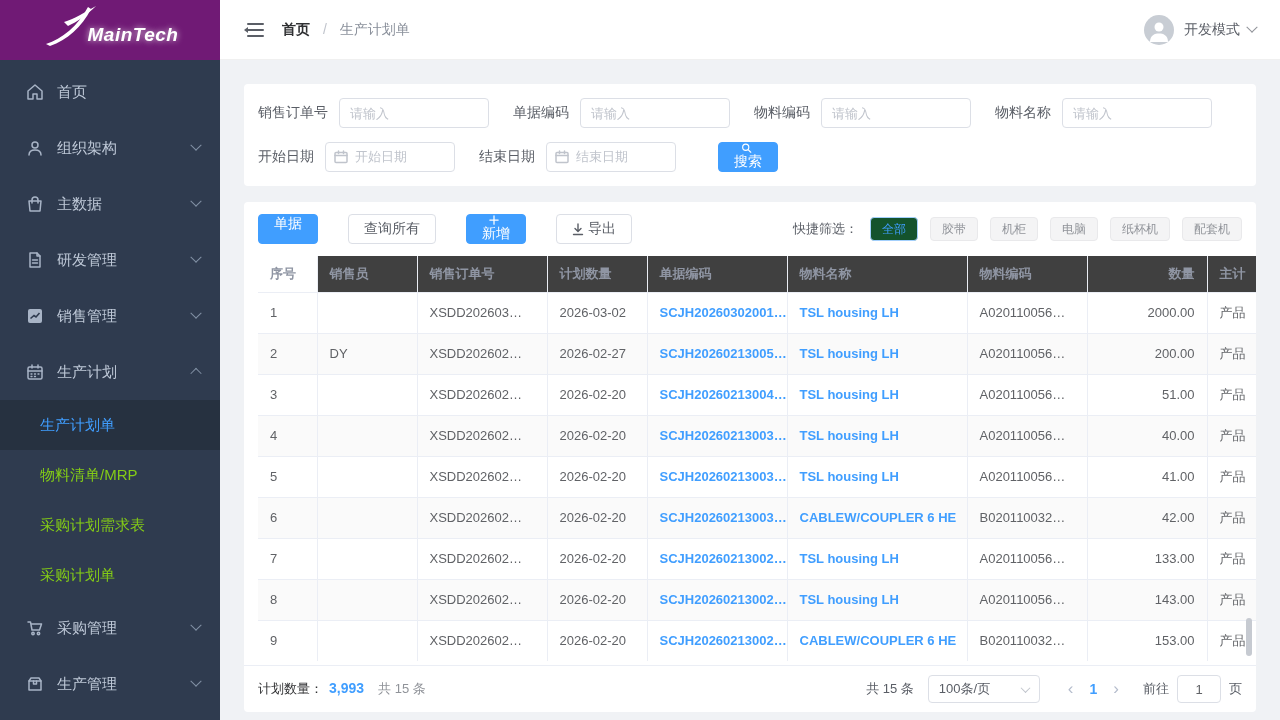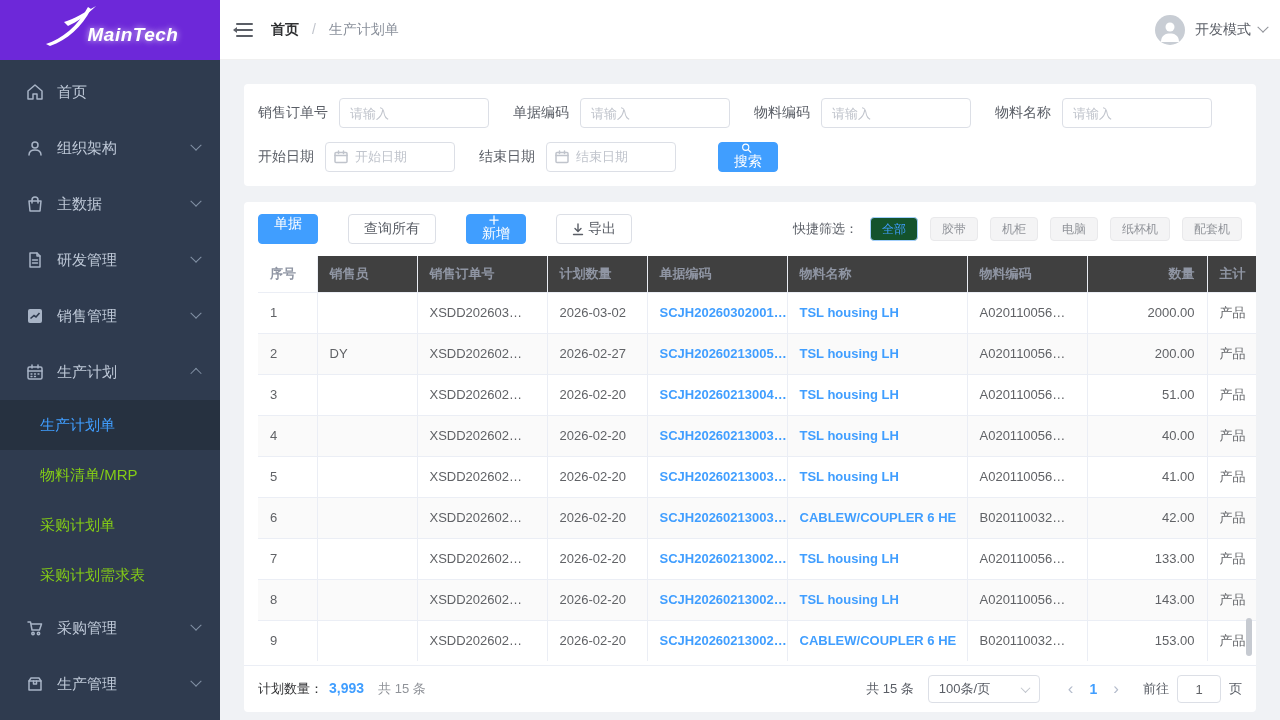--- a/index.html
+++ b/index.html
@@ -1,36 +1,36 @@
 <!DOCTYPE html>
 <html><head>
 <meta charset="utf-8">
 <style>
   * { margin:0; padding:0; box-sizing:border-box; }
   html,body { width:1280px; height:720px; overflow:hidden; }
   body { font-family:"Liberation Sans","DejaVu Sans",sans-serif; display:flex; background:#f0f2f5; font-size:14px; }
 
   
   .sidebar { width:220px; min-width:220px; height:720px; background:#2f3b4f; color:#bfc9d8; display:flex; flex-direction:column; }
-  .logo-area { height:60px; background:#6d28d9; display:flex; align-items:center; justify-content:center; }
+  .logo-area { height:60px; background:#701a75; display:flex; align-items:center; justify-content:center; }
   .logo-swoosh { margin-right:-12px; margin-top:-6px; }
   .logo-text { color:#fff; font-style:italic; font-weight:bold; font-size:19px; letter-spacing:.5px; margin-top:10px; text-shadow:0 0 6px rgba(255,255,255,.75); }
   .menu { padding-top:4px; }
   .side-item { height:56px; display:flex; align-items:center; padding:0 20px 0 26px; font-size:15px; cursor:pointer; }
   .side-item .mi { width:18px; height:18px; margin-right:13px; flex:0 0 18px; color:#a8b4c6; }
   .side-item .lbl { white-space:nowrap; }
   .chev { width:8px; height:8px; border-right:1.5px solid #8291a5; border-bottom:1.5px solid #8291a5; margin-left:auto; }
   .chev.down { transform:rotate(45deg) translate(-2px,-2px); }
   .chev.up { transform:rotate(-135deg) translate(-1px,-1px); }
   .sub-item { height:50px; display:flex; align-items:center; padding-left:40px; font-size:15px; cursor:pointer; color:#84cc16; }
   .sub-item.active { background:#263140; color:#409eff; }
 
   
   .main { flex:1; display:flex; flex-direction:column; height:720px; overflow:hidden; }
-  .topbar { height:60px; background:#fff; display:flex; align-items:center; justify-content:space-between; padding:0 13px; border-bottom:1px solid #f0f0f0; }
+  .topbar { height:60px; background:#fff; display:flex; align-items:center; justify-content:space-between; padding:0 24px; border-bottom:1px solid #f0f0f0; }
   .topbar-left { display:flex; align-items:center; }
   .fold-btn { margin-right:18px; cursor:pointer; display:flex; align-items:center; }
   .crumb-home { font-weight:bold; color:#303133; cursor:pointer; }
   .crumb-sep { color:#c0c4cc; margin:0 9px; }
   .crumb-cur { color:#8a909b; }
   .topbar-right { display:flex; align-items:center; cursor:pointer; }
   .avatar { width:30px; height:30px; border-radius:50%; background:#c8cdd4; display:flex; align-items:center; justify-content:center; margin-right:10px; overflow:hidden; }
   .user-name { color:#5a5e66; margin-right:8px; }
 
   .content { padding:24px 24px 0; flex:1; overflow:hidden; }
@@ -153,24 +153,24 @@
       <i class="chev up"></i>
     </div>
 
     <div class="sub-item active">
       <span>生产计划单</span>
     </div>
     <div class="sub-item">
       <span>物料清单/MRP</span>
     </div>
     <div class="sub-item">
+      <span>采购计划需求表</span>
+    </div>
+    <div class="sub-item">
       <span>采购计划单</span>
-    </div>
-    <div class="sub-item">
-      <span>采购计划需求表</span>
     </div>
 
     <div class="side-item">
       <svg class="mi icon-stroke" viewBox="0 0 18 18">
           <path d="M2 3 H4.5 L6 11 H13.5 L15.5 5 H5"></path>
           <circle cx="7" cy="14.5" r="1.2"></circle>
           <circle cx="12.5" cy="14.5" r="1.2"></circle>
         </svg>
       <span class="lbl">采购管理</span>
       <i class="chev down"></i>

